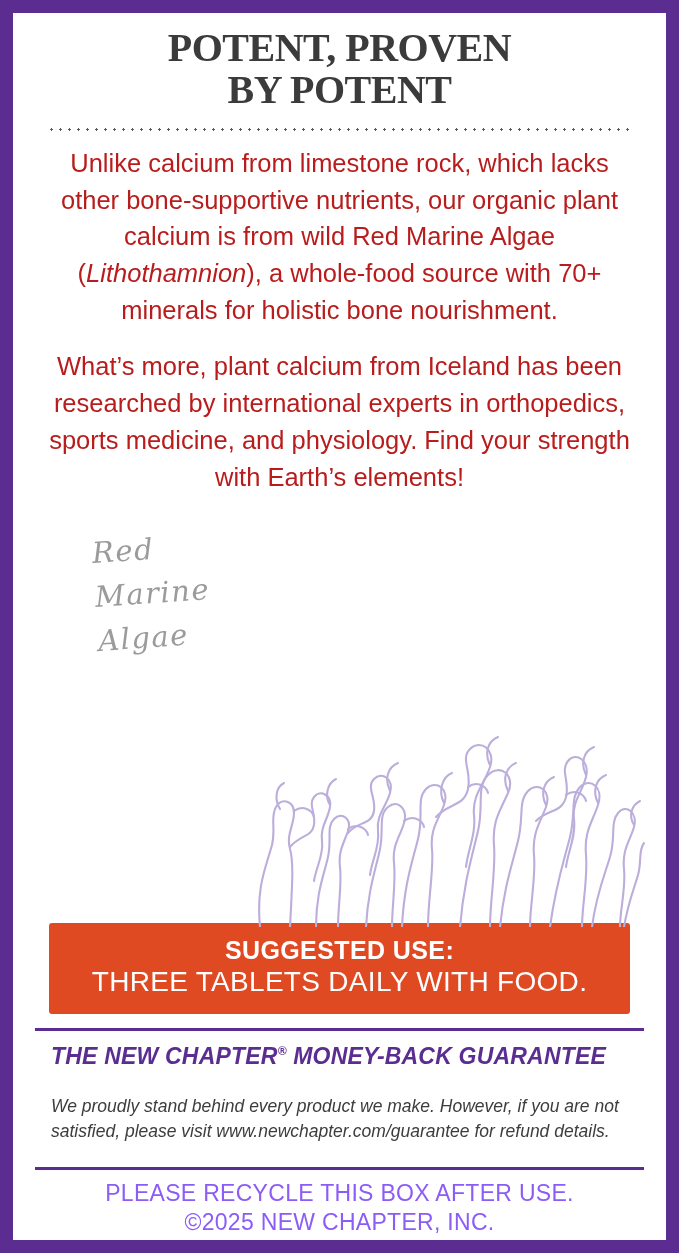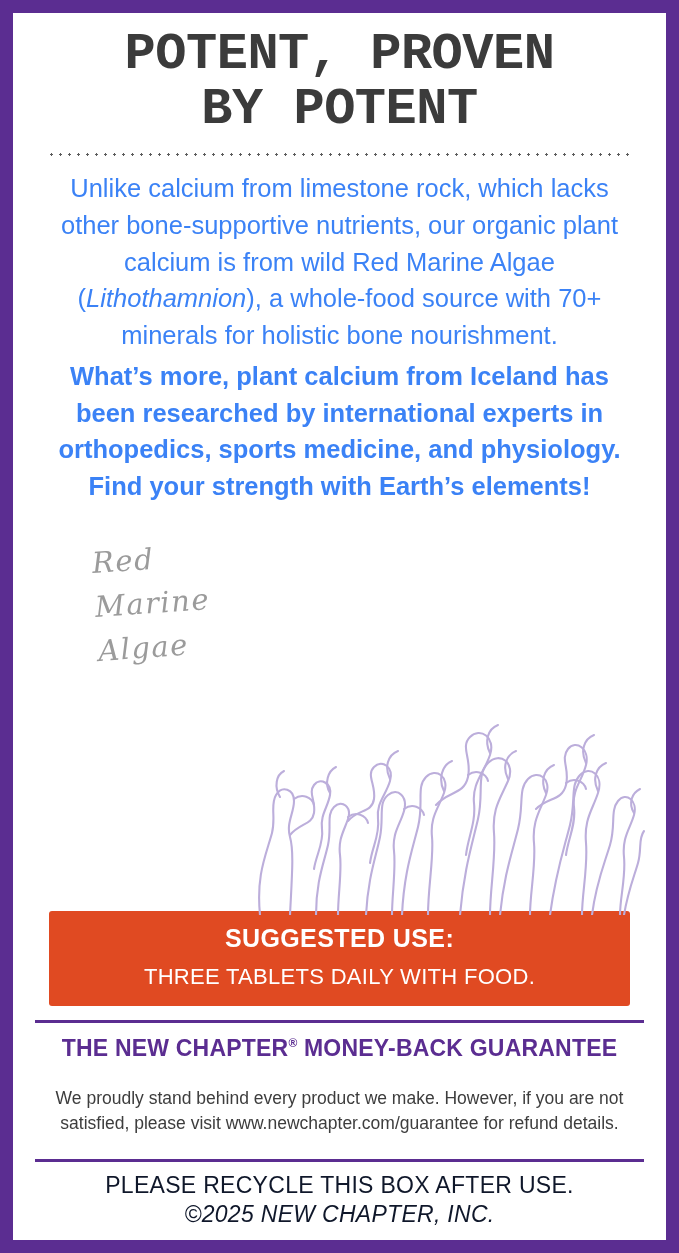--- a/index.html
+++ b/index.html
@@ -26,47 +26,47 @@
     padding: 0 22px;
     display: flex;
     flex-direction: column;
   }
 
   
   .headline {
     margin-top: 14px;
     text-align: center;
     color: #3b3b3b;
-    font-family: Liberation Mono, monospace;
+    font-family: Liberation Serif, serif;
     font-weight: bold;
-    font-size: 52px;
+    font-size: 40px;
     line-height: 1.06;
     letter-spacing: -0.5px;
   }
   .headline .l { display: block; white-space: nowrap; }
 
   
   .dot-divider {
     margin: 16px 10px 14px 10px;
     height: 3px;
     background-image: radial-gradient(circle, #5b5b5b 1.1px, rgba(0,0,0,0) 1.2px);
     background-size: 9px 3px;
     background-repeat: repeat-x;
     background-position: center;
   }
 
   
   .body-copy {
     text-align: center;
-    color: #3b82f6;
+    color: #b91c1c;
     font-size: 25.5px;
     line-height: 1.44;
     padding: 0 14px;
   }
-  .body-copy p + p { margin-top: 4px; font-weight: bold; }
+  .body-copy p + p { margin-top: 20px; }
   .body-copy em { font-style: italic; }
 
   
   .art {
     position: relative;
     flex: 1 1 auto;
     min-height: 200px;
     margin-top: 6px;
   }
   .script-label {
@@ -100,59 +100,59 @@
     margin: 0 14px 0 14px;
     border-radius: 3px;
   }
   .su-title {
     font-weight: bold;
     font-size: 25px;
     letter-spacing: 0.4px;
     text-align: center;
   }
   .su-sub {
-    font-size: 22px;
-    margin-top: 11px;
+    font-size: 28px;
+    margin-top: 1px;
     letter-spacing: 0.3px;
   }
 
   
   .rule {
     height: 3px;
     background: #5b2d91;
     margin: 14px 0 0 0;
   }
 
   
   .guarantee {
-    text-align: center;
     padding: 12px 16px 10px 16px;
+    font-style: italic;
   }
   .g-title {
     color: #5b2d91;
     font-weight: bold;
     font-size: 23px;
     letter-spacing: 0.2px;
   }
   .g-title sup { font-size: 12px; vertical-align: super; }
   .g-text {
     color: #3d3d3d;
     font-size: 17.5px;
     line-height: 1.4;
     margin-top: 24px;
   }
 
   
   .footer {
     text-align: center;
-    padding: 10px 0 12px 0;
-    color: #0f172a;
+    padding: 10px 0 4px 0;
+    color: #8b5cf6;
   }
   .f-line1 { font-size: 23px; letter-spacing: 0.3px; }
-  .f-line2 { font-size: 23px; letter-spacing: 0.3px; margin-top: 2px; font-style: italic; }
+  .f-line2 { font-size: 23px; letter-spacing: 0.3px; margin-top: 2px; }
 </style>
 </head>
 <body>
 
 <div class="package">
   <div class="inner">
 
     <div class="headline">
       <span class="l">POTENT, PROVEN</span>
       <span class="l">BY POTENT</span>

